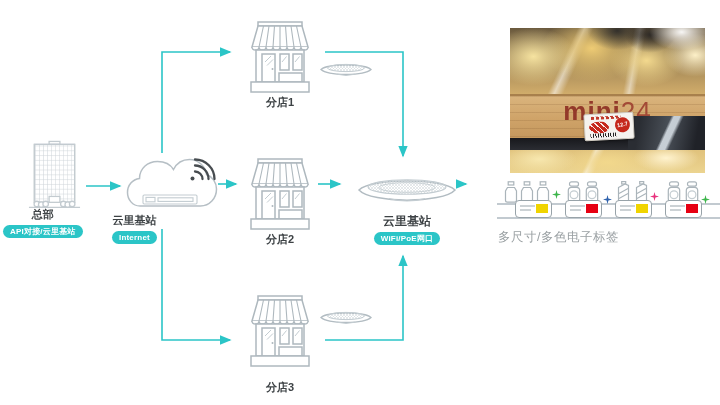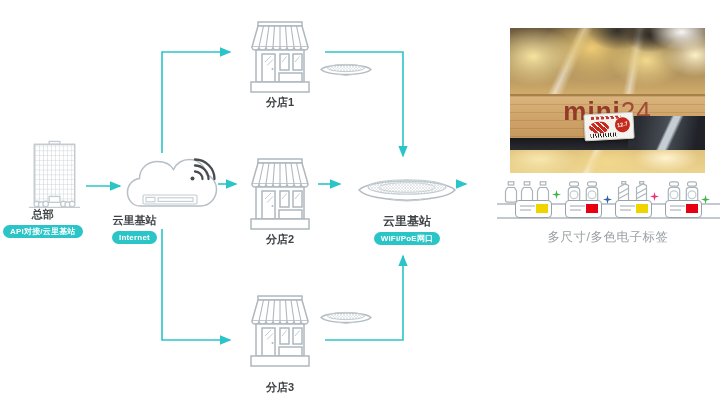--- a/index.html
+++ b/index.html
@@ -74,21 +74,21 @@
     border:1.6px solid #98a3a9;border-radius:4px;box-sizing:border-box;}
   .tag .lines{position:absolute;left:4px;top:4px;}
   .tag .lines i{display:block;height:1.5px;background:#ccd2d5;margin-bottom:2.5px;}
   .tag .lines i:nth-child(1){width:15px;}
   .tag .lines i:nth-child(2){width:11px;}
   .tag .chip{position:absolute;right:3px;top:3px;width:12px;height:9px;}
   .chip-y{background:#f0d400;}
   .chip-r{background:#e60012;}
   .prod{position:absolute;bottom:21px;}
   .sparkle{position:absolute;width:9px;height:9px;}
-  .esl-caption{left:498px;top:229px;width:220px;text-align:center;
+  .esl-caption{left:498px;top:229px;width:220px;text-align:left;
     font-size:12.5px;color:#9aa0a3;letter-spacing:.5px;z-index:2;}
 </style>
 </head>
 <body>
 
 <svg width="0" height="0" style="position:absolute">
   <defs>
     <pattern id="p-win" width="4.1" height="4.9" patternUnits="userSpaceOnUse">
       <path d="M0,0 H4.1 M0,0 V4.9" stroke="#cdd4d8" stroke-width="0.9" fill="none"></path>
     </pattern>

